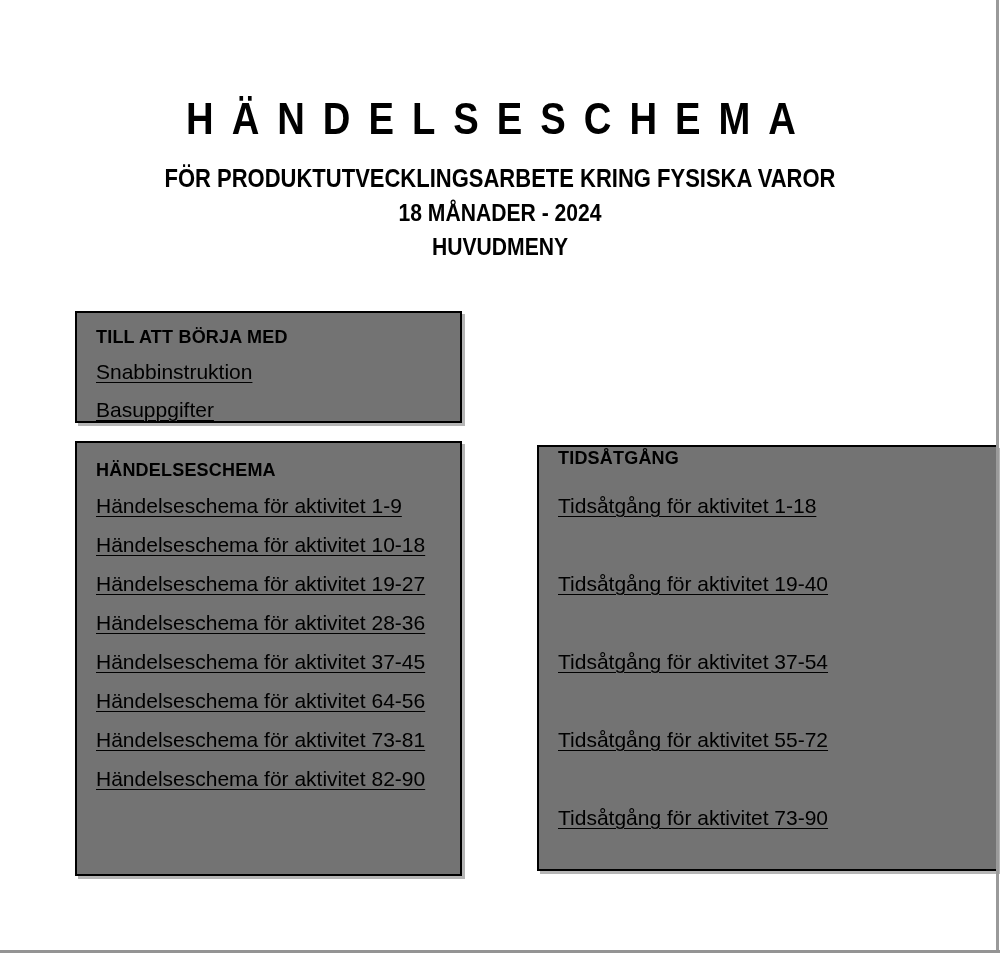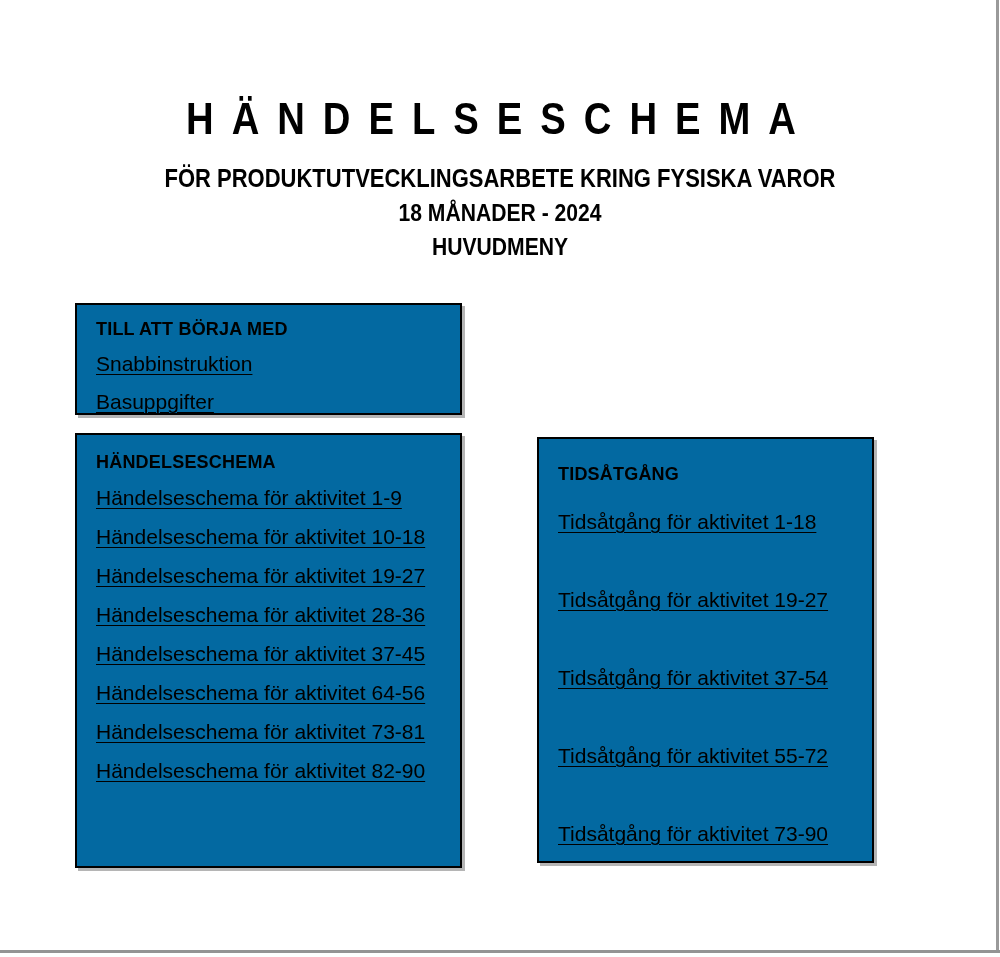--- a/index.html
+++ b/index.html
@@ -46,40 +46,41 @@
     transform-origin: 50% 50%;
     white-space: nowrap;
   }
   .subtitle-1 { top: 166px; font-size: 25px; }
   .subtitle-2 { top: 201px; font-size: 24px; }
   .subtitle-3 { top: 235px; font-size: 24px; }
 
   
   .menu-box {
     position: absolute;
-    background: #0369a1;
+    background: #737373;
     border: 2px solid #000000;
     box-shadow: 3px 3px 0 #b5b5b5;
     box-sizing: border-box;
     padding: 0 0 0 19px;
+    margin-top: 8px;
   }
   .box-start {
     left: 75px;  top: 303px;
     width: 387px; height: 112px;
     padding-top: 13px;
   }
   .box-schedule {
     left: 75px;  top: 433px;
     width: 387px; height: 435px;
     padding-top: 16px;
   }
   .box-time {
     left: 537px; top: 437px;
-    width: 337px; height: 426px;
-    padding-top: 24px;
+    width: 462px; height: 426px;
+    padding-top: 0;
   }
   .box-header {
     margin: 0;
     font-size: 18px;
     font-weight: bold;
     line-height: 22px;
     letter-spacing: 0.2px;
   }
   .link-list {
     list-style: none;
@@ -178,21 +179,21 @@
     </ul>
   </section>
 
   <section class="menu-box box-time">
     <h2 class="box-header">TIDSÅTGÅNG</h2>
     <ul class="link-list">
       <li>
         <a class="menu-link">Tidsåtgång för aktivitet 1-18</a>
       </li>
       <li>
-        <a class="menu-link">Tidsåtgång för aktivitet 19-27</a>
+        <a class="menu-link">Tidsåtgång för aktivitet 19-40</a>
       </li>
       <li>
         <a class="menu-link">Tidsåtgång för aktivitet 37-54</a>
       </li>
       <li>
         <a class="menu-link">Tidsåtgång för aktivitet 55-72</a>
       </li>
       <li>
         <a class="menu-link">Tidsåtgång för aktivitet 73-90</a>
       </li>

